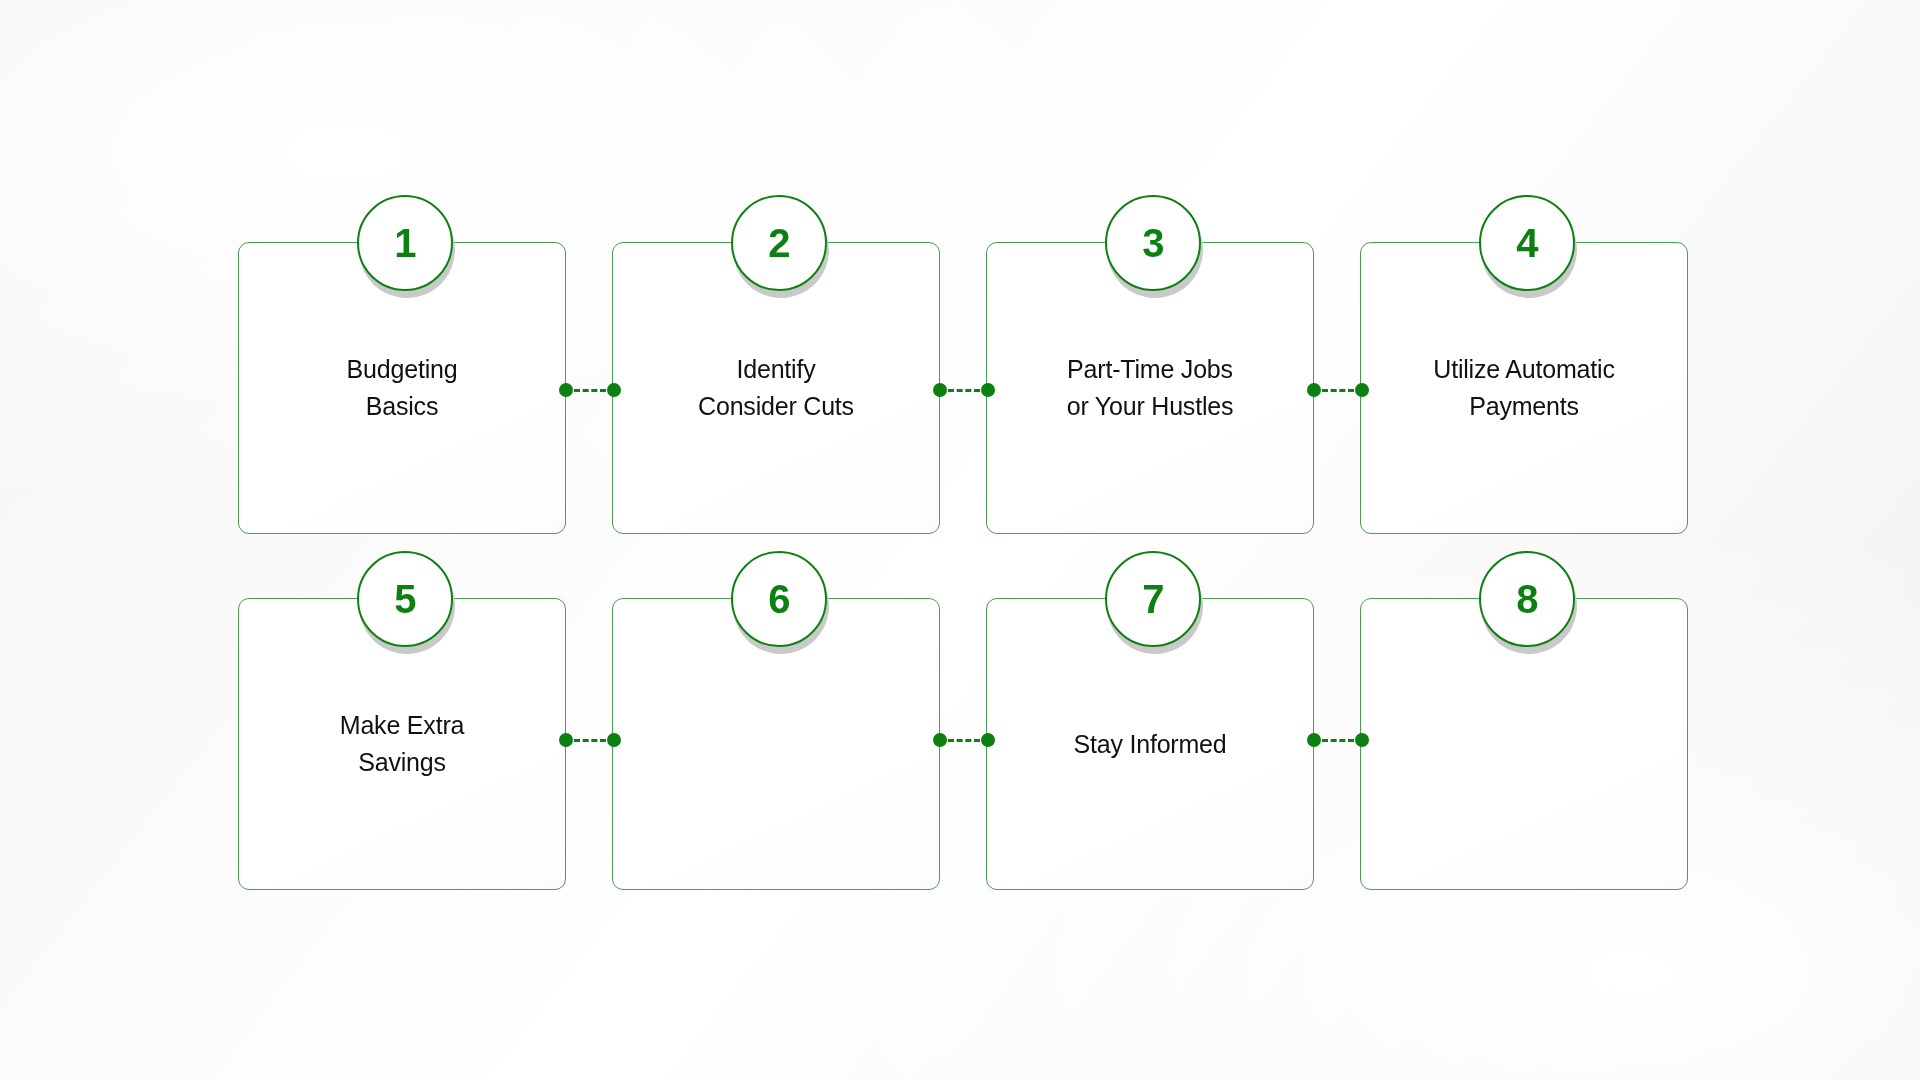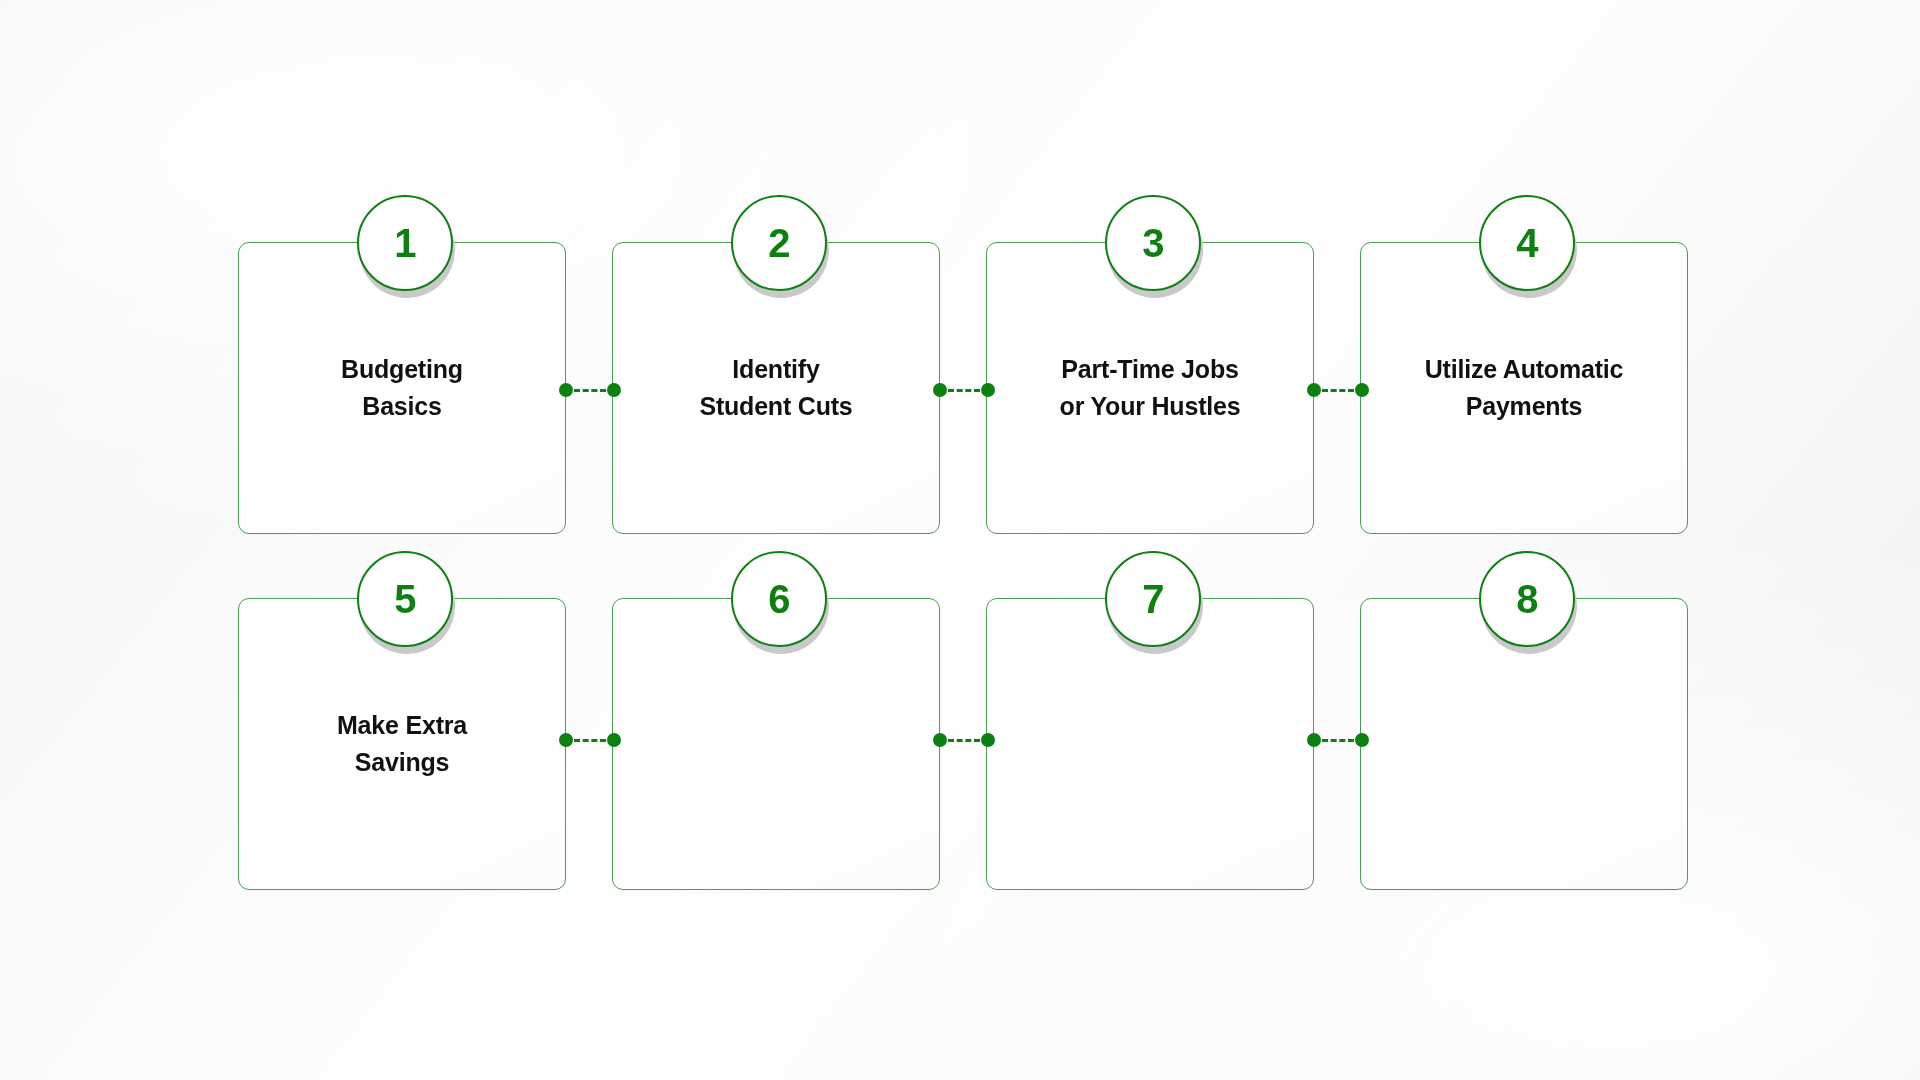--- a/index.html
+++ b/index.html
@@ -53,21 +53,21 @@
   .card.c3 { left:1122px; }
 
   
   .card-text {
     position:absolute;
     left:6px; right:6px;
     top:50%;
     transform:translateY(-50%);
     text-align:center;
     font-size:25px;
-    font-weight:bold;
+    font-weight:normal;
     line-height:37px;
     color:#111111;
     letter-spacing:-0.2px;
     white-space:pre-line;
   }
 
   
   .badge {
     position:absolute;
     top:-48px;
@@ -156,21 +156,21 @@
     </div>
 
     <div class="card c1">
       <div class="badge bx">
         <div class="badge-shadow"></div>
         <div class="badge-circle">
           <span class="badge-num">2</span>
         </div>
       </div>
       <div class="card-text">Identify
-Student Cuts</div>
+Consider Cuts</div>
     </div>
 
     <div class="card c2">
       <div class="badge bx">
         <div class="badge-shadow"></div>
         <div class="badge-circle">
           <span class="badge-num">3</span>
         </div>
       </div>
       <div class="card-text">Part-Time Jobs
@@ -227,20 +227,21 @@
       </div>
     </div>
 
     <div class="card c2">
       <div class="badge bx">
         <div class="badge-shadow"></div>
         <div class="badge-circle">
           <span class="badge-num">7</span>
         </div>
       </div>
+      <div class="card-text">Stay Informed</div>
     </div>
 
     <div class="card c3">
       <div class="badge bx">
         <div class="badge-shadow"></div>
         <div class="badge-circle">
           <span class="badge-num">8</span>
         </div>
       </div>
     </div>

